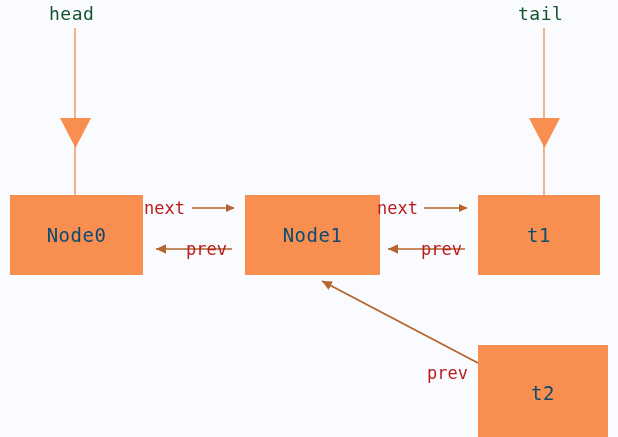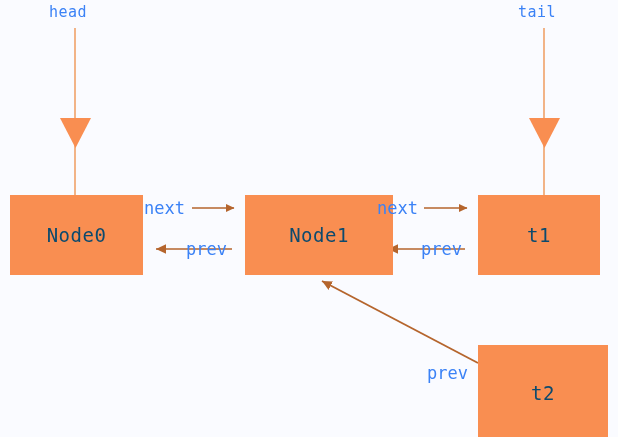--- a/index.html
+++ b/index.html
@@ -33,29 +33,29 @@
     display: flex;
     align-items: center;
     justify-content: center;
     font-family: "DejaVu Sans Mono", "Liberation Mono", monospace;
     font-size: 19px;
     letter-spacing: 0.5px;
     box-sizing: border-box;
   }
   .ptr-label {
     position: absolute;
-    color: #3b82f6;
+    color: #14532d;
     font-family: "DejaVu Sans Mono", "Liberation Mono", monospace;
-    font-size: 15px;
+    font-size: 18px;
     letter-spacing: 0.5px;
     white-space: nowrap;
   }
   .edge-label {
     position: absolute;
-    color: #3b82f6;
+    color: #b91c1c;
     font-family: "DejaVu Sans Mono", "Liberation Mono", monospace;
     font-size: 17px;
     letter-spacing: 0px;
     white-space: nowrap;
   }
 </style>
 </head>
 <body>
 
 <div id="canvas">
@@ -100,21 +100,21 @@
       <line x1="478" y1="363" x2="322" y2="281" stroke="#b5652d" stroke-width="1.9" marker-end="url(#arrowL)"></line>
     </g>
   </svg>
 
   <div class="ptr-label" style="left:49px; top:3px;">head</div>
 
   <div class="ptr-label" style="left:518px; top:3px;">tail</div>
 
   <div class="node-box" style="left:10px; top:195px; width:133px; height:80px;">Node0</div>
 
-  <div class="node-box" style="left:245px; top:195px; width:148px; height:80px;">Node1</div>
+  <div class="node-box" style="left:245px; top:195px; width:135px; height:80px;">Node1</div>
 
   <div class="node-box" style="left:478px; top:195px; width:122px; height:80px;">t1</div>
 
   <div class="node-box" style="left:478px; top:345px; width:130px; height:96px;">t2</div>
 
   <div class="edge-label" style="left:144px; top:198px;">next</div>
 
   <div class="edge-label" style="left:186px; top:239px;">prev</div>
 
   <div class="edge-label" style="left:377px; top:198px;">next</div>

